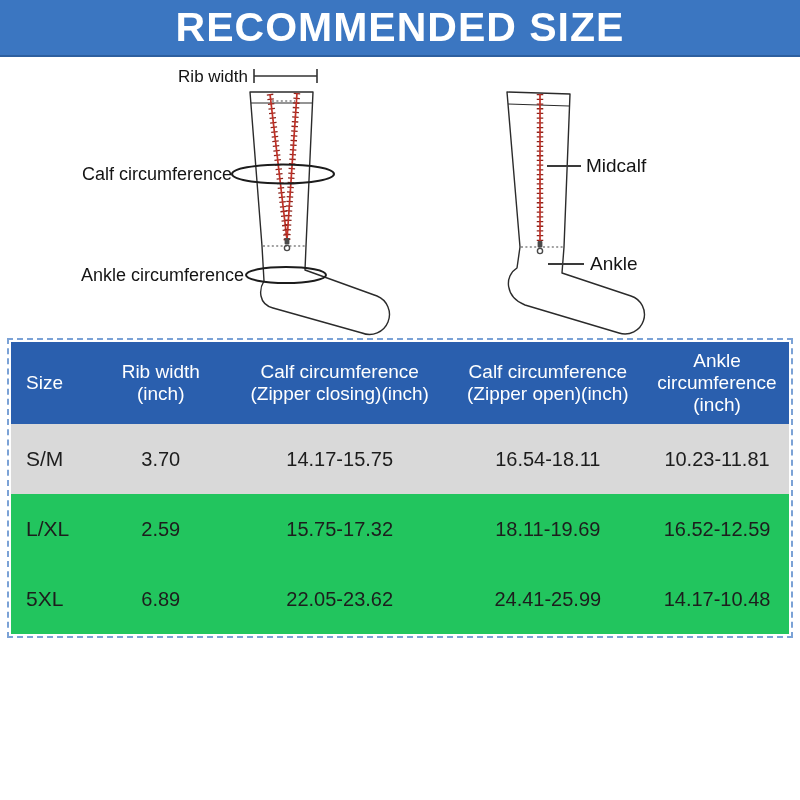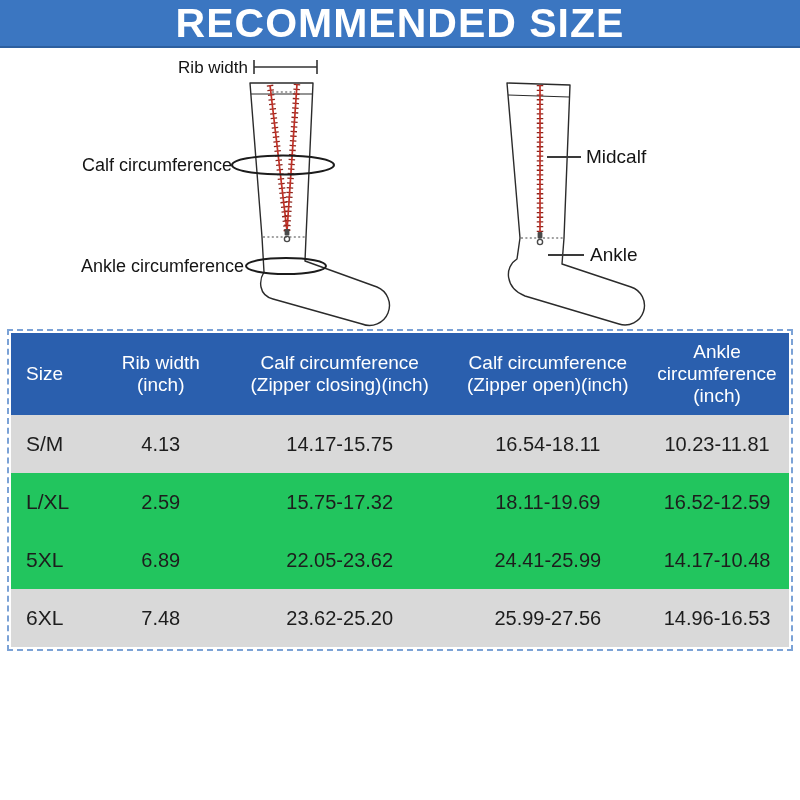--- a/index.html
+++ b/index.html
@@ -6,21 +6,21 @@
   html, body { margin: 0; padding: 0; }
   body {
     width: 800px; height: 800px;
     background: #ffffff;
     font-family: "Liberation Sans", "DejaVu Sans", sans-serif;
     overflow: hidden;
   }
 
   
   .banner {
-    height: 48px;
+    height: 57px;
     background: #3b76c1;
     border-bottom: 2px solid #2d5f9f;
     display: flex; align-items: center; justify-content: center;
   }
   .banner h1 {
     margin: 0;
     color: #ffffff;
     font-size: 41px;
     font-weight: bold;
     letter-spacing: 1px;
@@ -58,21 +58,21 @@
     font-weight: normal;
     height: 82px;
     text-align: center;
     vertical-align: middle;
     line-height: 1.16;
     white-space: pre-line;
     padding: 0 2px;
   }
   thead th.size-col { text-align: left; padding-left: 15px; }
   tbody td {
-    height: 58px;
+    height: 70px;
     font-size: 20px;
     color: #1d1d1d;
     text-align: center;
     vertical-align: middle;
   }
   tbody td.size-col { text-align: left; padding-left: 15px; font-size: 21px; }
   tr.row-base td { background: #d9d9d9; }
   tr.row-alt  td { background: #22c55e; }
 </style>
 </head>
@@ -160,41 +160,34 @@
         <th>Calf circumference
 (Zipper open)(inch)</th>
         <th>Ankle
 circumference
 (inch)</th>
       </tr>
     </thead>
     <tbody>
       <tr class="row-base">
         <td class="size-col">S/M</td>
-        <td>4.13</td>
+        <td>3.70</td>
         <td>14.17-15.75</td>
         <td>16.54-18.11</td>
         <td>10.23-11.81</td>
       </tr>
       <tr class="row-alt">
         <td class="size-col">L/XL</td>
         <td>2.59</td>
         <td>15.75-17.32</td>
         <td>18.11-19.69</td>
         <td>16.52-12.59</td>
       </tr>
       <tr class="row-alt">
         <td class="size-col">5XL</td>
         <td>6.89</td>
         <td>22.05-23.62</td>
         <td>24.41-25.99</td>
         <td>14.17-10.48</td>
       </tr>
-      <tr class="row-base">
-        <td class="size-col">6XL</td>
-        <td>7.48</td>
-        <td>23.62-25.20</td>
-        <td>25.99-27.56</td>
-        <td>14.96-16.53</td>
-      </tr>
     </tbody>
   </table>
 </div>
 
 </body></html>

